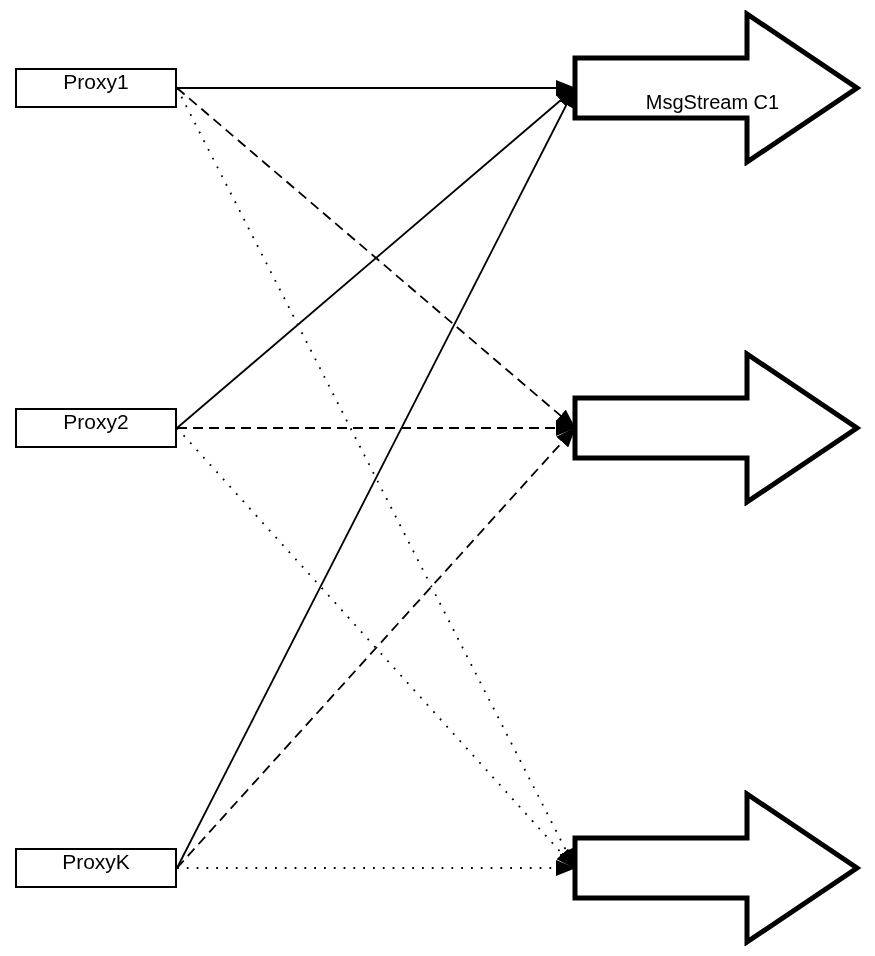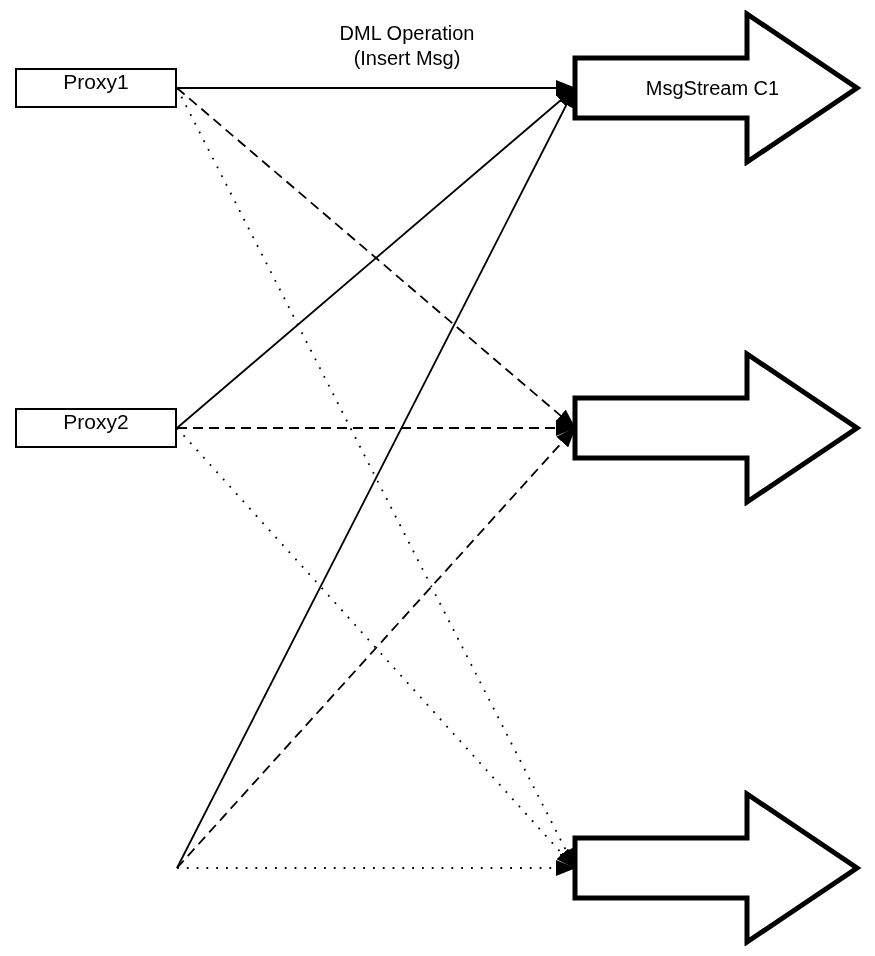--- a/index.html
+++ b/index.html
@@ -45,46 +45,48 @@
     fill:var(--paper);
     stroke:var(--ink);
     stroke-width:5;
     stroke-linejoin:miter;
   }
   .stream-label{
     position:absolute;
     left:575px;width:275px;height:28px;
     display:flex;align-items:center;justify-content:center;
     font-size:20px;
+    margin-top:14px;
   }
   #label-c1{top:74px}
   #label-c2{top:414px}
   #label-cn{top:854px}
   #edge-layer{
     position:absolute;left:0;top:0;
     width:875px;height:956px;
     pointer-events:none;
   }
   .edge{stroke:var(--ink);stroke-width:1.8;fill:none;}
   .edge.dashed{stroke-dasharray:10 6;}
   .edge.dotted{stroke-dasharray:1.8 8;}
 </style>
 </head>
 <body>
 
 <div id="canvas">
 
-  <div class="top-label">DML Operation
-(Insert Msg)</div>
 
   <div class="proxy" id="proxy1">
     <span>Proxy1</span>
   </div>
   <div class="proxy" id="proxy2">
     <span>Proxy2</span>
+  </div>
+  <div class="proxy" id="proxyk">
+    <span>ProxyK</span>
   </div>
 
   <svg class="stream-svg" id="stream-c1" viewBox="0 0 290 156">
     <polygon class="block-arrow" points="3,48 175,48 175,4 285,78 175,152 175,108 3,108"></polygon>
   </svg>
   <svg class="stream-svg" id="stream-c2" viewBox="0 0 290 156">
     <polygon class="block-arrow" points="3,48 175,48 175,4 285,78 175,152 175,108 3,108"></polygon>
   </svg>
   <svg class="stream-svg" id="stream-cn" viewBox="0 0 290 156">
     <polygon class="block-arrow" points="3,48 175,48 175,4 285,78 175,152 175,108 3,108"></polygon>

